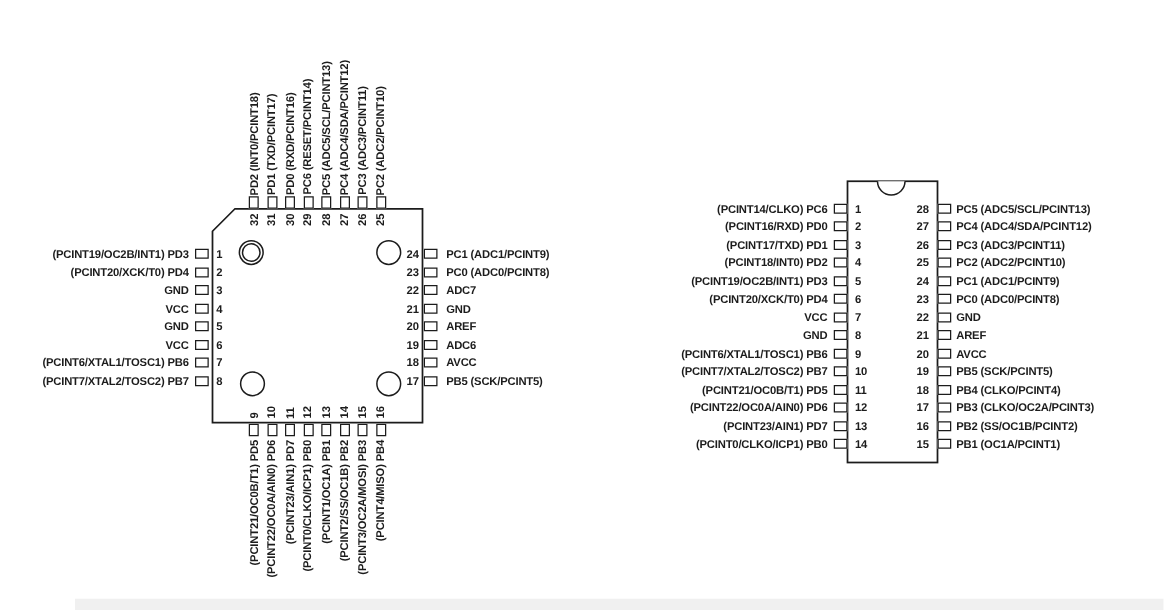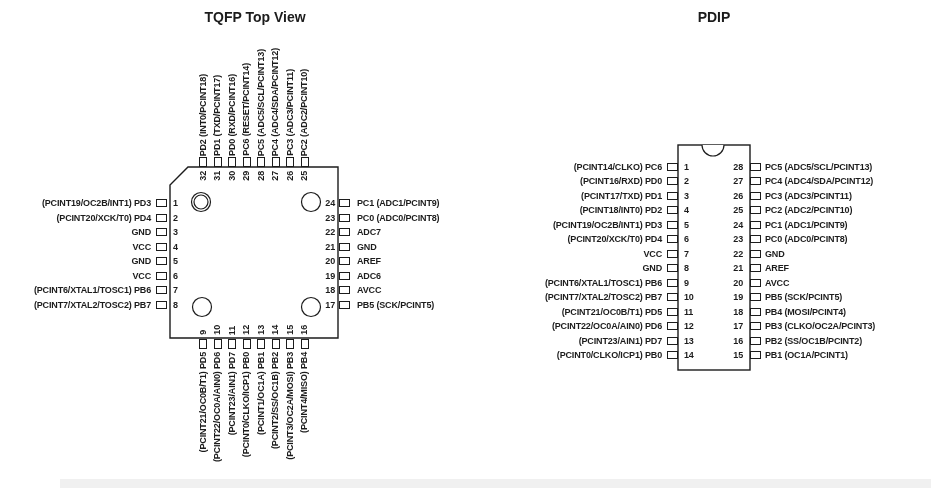--- a/index.html
+++ b/index.html
@@ -41,22 +41,20 @@
     <circle cx="201" cy="202" r="9.5" fill="#ffffff" stroke="#1c1c1c" stroke-width="1.2"></circle>
     <circle cx="201" cy="202" r="7" fill="#ffffff" stroke="#1c1c1c" stroke-width="1.2"></circle>
     <circle cx="311" cy="202" r="9.5" fill="#ffffff" stroke="#1c1c1c" stroke-width="1.2"></circle>
     <circle cx="202" cy="307" r="9.5" fill="#ffffff" stroke="#1c1c1c" stroke-width="1.2"></circle>
     <circle cx="311" cy="307" r="9.5" fill="#ffffff" stroke="#1c1c1c" stroke-width="1.2"></circle>
 
     <rect x="678" y="145" width="72" height="225" fill="#ffffff" stroke="#1c1c1c" stroke-width="1.4"></rect>
     <path d="M 702,145 A 11,11 0 0 0 724,145" fill="#ffffff" stroke="#1c1c1c" stroke-width="1.2"></path>
   </svg>
 
-  <div class="title" style="left:170px;top:9px;width:170px;">TQFP Top View</div>
-  <div class="title" style="left:654px;top:9px;width:120px;">PDIP</div>
 
   <div id="pins">
       <div class="txt ra" style="left: 0px; width: 151px; top: 198px;">(PCINT19/OC2B/INT1) PD3</div>
       <div class="pad" style="left: 156px; top: 199px;"></div>
       <div class="txt" style="left: 173px; top: 198px;">1</div>
       <div class="txt ra" style="left: 0px; width: 151px; top: 212.57px;">(PCINT20/XCK/T0) PD4</div>
       <div class="pad" style="left: 156px; top: 213.57px;"></div>
       <div class="txt" style="left: 173px; top: 212.57px;">2</div>
       <div class="txt ra" style="left: 0px; width: 151px; top: 227.14px;">GND</div>
       <div class="pad" style="left: 156px; top: 228.14px;"></div>
@@ -215,21 +213,21 @@
       <div class="pad" style="left: 750px; top: 264.22px;"></div>
       <div class="txt" style="left: 765px; top: 263.22px;">AREF</div>
       <div class="txt ra" style="left: 725px; width: 18px; top: 277.68px;">20</div>
       <div class="pad" style="left: 750px; top: 278.68px;"></div>
       <div class="txt" style="left: 765px; top: 277.68px;">AVCC</div>
       <div class="txt ra" style="left: 725px; width: 18px; top: 292.14px;">19</div>
       <div class="pad" style="left: 750px; top: 293.14px;"></div>
       <div class="txt" style="left: 765px; top: 292.14px;">PB5 (SCK/PCINT5)</div>
       <div class="txt ra" style="left: 725px; width: 18px; top: 306.6px;">18</div>
       <div class="pad" style="left: 750px; top: 307.6px;"></div>
-      <div class="txt" style="left: 765px; top: 306.6px;">PB4 (MOSI/PCINT4)</div>
+      <div class="txt" style="left: 765px; top: 306.6px;">PB4 (CLKO/PCINT4)</div>
       <div class="txt ra" style="left: 725px; width: 18px; top: 321.06px;">17</div>
       <div class="pad" style="left: 750px; top: 322.06px;"></div>
       <div class="txt" style="left: 765px; top: 321.06px;">PB3 (CLKO/OC2A/PCINT3)</div>
       <div class="txt ra" style="left: 725px; width: 18px; top: 335.52px;">16</div>
       <div class="pad" style="left: 750px; top: 336.52px;"></div>
       <div class="txt" style="left: 765px; top: 335.52px;">PB2 (SS/OC1B/PCINT2)</div>
       <div class="txt ra" style="left: 725px; width: 18px; top: 349.98px;">15</div>
       <div class="pad" style="left: 750px; top: 350.98px;"></div>
       <div class="txt" style="left: 765px; top: 349.98px; text-align: right;">PB1 (OC1A/PCINT1)</div>
     </div>

